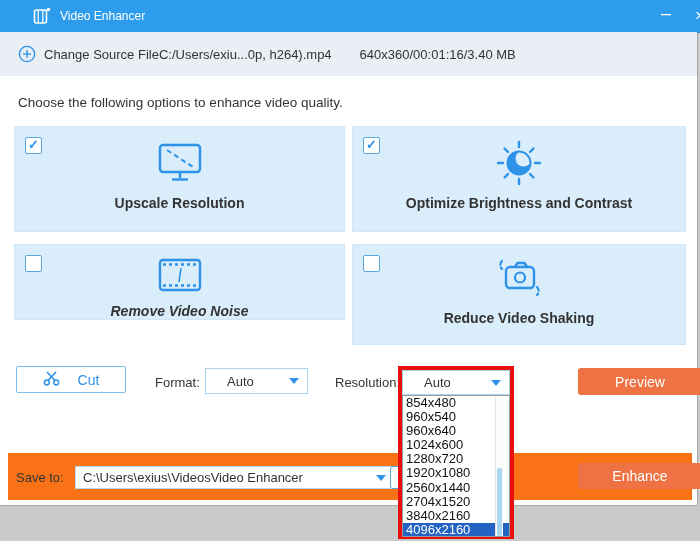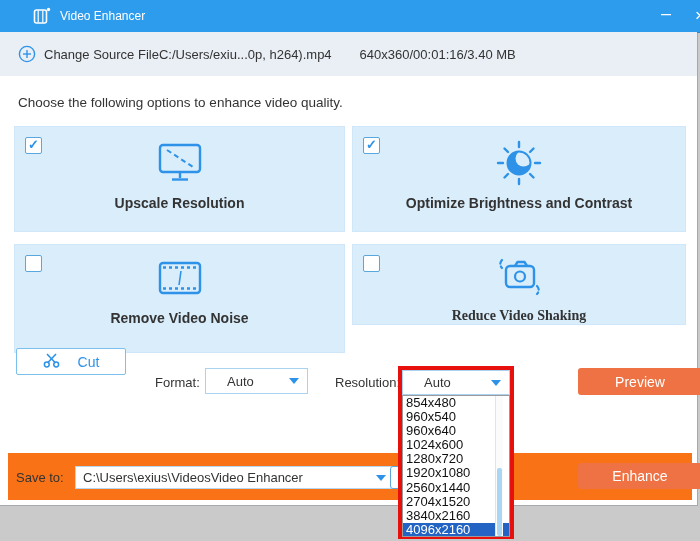--- a/index.html
+++ b/index.html
@@ -30,25 +30,25 @@
         display:flex;flex-direction:column;align-items:center;}
   .card .cbx{position:absolute;left:10px;top:10px;width:15px;height:15px;background:#fff;
              border:1px solid #5aa7dd;border-radius:2px;font-size:13px;line-height:14px;
              text-align:center;color:#2e93e8;font-weight:bold;}
   .card .cbx .mark{visibility:hidden;}
   .card .cbx.checked .mark{visibility:visible;}
   .card .icon-wrap{margin-top:13px;height:46px;display:flex;align-items:center;justify-content:center;}
   .card .card-label{margin-top:9px;font-size:14px;font-weight:bold;color:#333;}
   #card-0{left:14px;top:126px;width:331px;height:106px;}
   #card-1{left:352px;top:126px;width:334px;height:106px;}
-  #card-2{left:14px;top:244px;width:331px;height:109px;}
-  #card-3{left:352px;top:244px;width:334px;height:81px;font-family:Liberation Serif, serif;}
+  #card-2{left:14px;top:244px;width:331px;height:76px;font-style:italic;}
+  #card-3{left:352px;top:244px;width:334px;height:101px;}
   #card-2 .icon-wrap,#card-3 .icon-wrap{margin-top:10px;}
   
-  .cut-btn{position:absolute;left:16px;top:348px;width:110px;height:27px;background:#fff;
+  .cut-btn{position:absolute;left:16px;top:366px;width:110px;height:27px;background:#fff;
            border:1px solid #7cc0ee;border-radius:2px;box-sizing:border-box;display:flex;
            align-items:center;justify-content:center;gap:18px;color:#2e93e8;font-size:14px;}
   .tb-label{position:absolute;font-size:13px;color:#333;top:375px;}
   #format-label{left:155px;}
   #resolution-label{left:335px;}
   .select{background:#fff;border:1px solid #a9d3f0;box-sizing:border-box;display:flex;
           align-items:center;font-size:13px;color:#333;}
   .select .val{margin-left:21px;}
   .caret{margin-left:auto;margin-right:8px;width:0;height:0;border-left:5px solid transparent;
          border-right:5px solid transparent;border-top:6px solid #2e93e8;}

